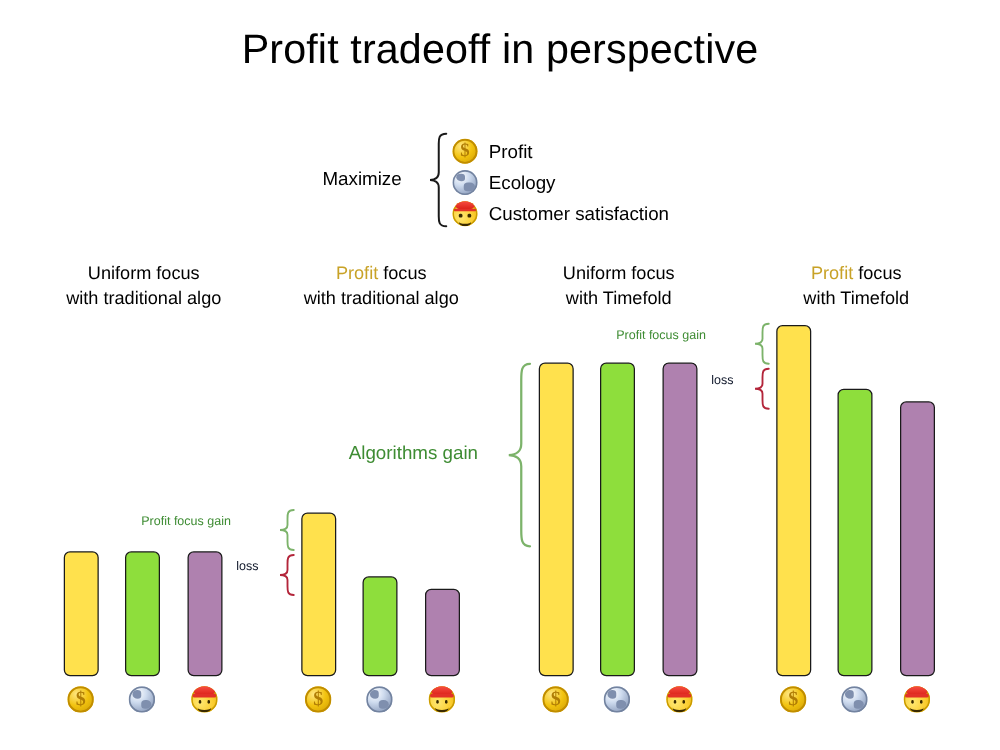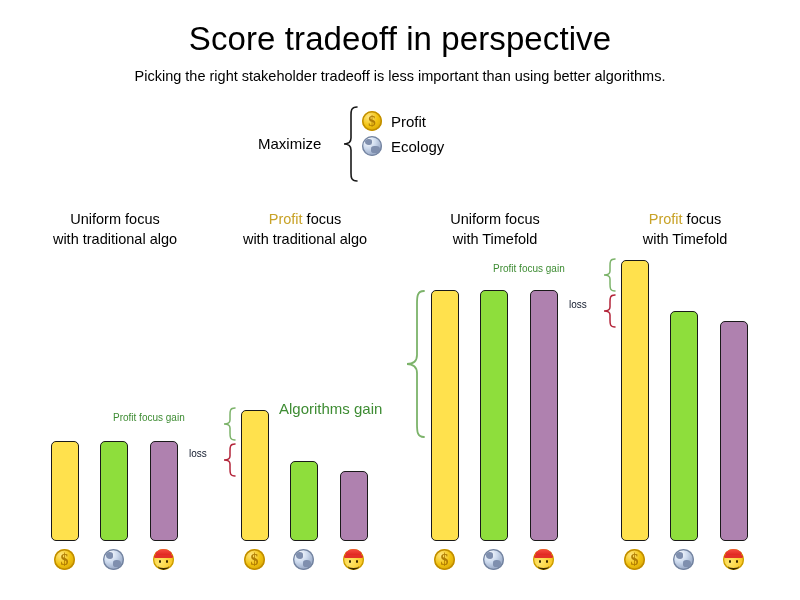--- a/index.html
+++ b/index.html
@@ -118,30 +118,29 @@
   .bar.customer{background:#af81af;}
 
   .axis-ico{position:absolute;}
 
   
   .ann-text{
     position:absolute;font-size:10px;white-space:nowrap;
   }
   .ann-text.gain{color:#3e8c33;}
   .ann-text.loss{color:#0f172a;}
-  .ann-text.algo{font-size:15px;color:#3e8c33;margin-top:46px;}
+  .ann-text.algo{font-size:15px;color:#3e8c33;}
   .brace-svg{position:absolute;}
 </style>
 </head>
 <body>
 
 <div class="stage">
 
-  <div class="abs" id="title">Score tradeoff in perspective</div>
-  <div class="abs" id="subtitle">Picking the right stakeholder tradeoff is less important than using better algorithms.</div>
+  <div class="abs" id="title">Profit tradeoff in perspective</div>
 
   <div class="abs" id="legend">
 
     <div class="abs" id="legend-label">Maximize</div>
 
     <svg class="brace-svg" id="legend-brace" width="18" height="78" viewBox="0 0 18 78">
       <path d="M15 2 C9 2 9 6 9 10 L9 33 C9 37 6 39 2 39 C6 39 9 41 9 45 L9 68 C9 72 9 76 15 76" fill="none" stroke="#1a1a1a" stroke-width="1.6" stroke-linecap="round"></path>
     </svg>
 
     <div class="legend-row" style="top:6px;">
@@ -149,20 +148,30 @@
         <span class="dollar">$</span>
       </span>
       <span class="lbl">Profit</span>
     </div>
 
     <div class="legend-row" style="top:31px;">
       <span class="ico sz20 globe"></span>
       <span class="lbl">Ecology</span>
     </div>
 
+    <div class="legend-row" style="top:56px;">
+      <span class="ico sz20 smiley">
+        <span class="cap"></span>
+          <span class="brim"></span>
+        <span class="eye l"></span>
+          <span class="eye r"></span>
+          <span class="mouth"></span>
+      </span>
+      <span class="lbl">Customer satisfaction</span>
+    </div>
   </div>
 
   <div class="col-caption" style="left:5px;top:209px;">
     <span>Uniform</span><span class="hl"></span><span> focus</span><br>
     <span>with traditional algo</span>
   </div>
 
   <div class="col-caption" style="left:195px;top:209px;">
     <span></span><span class="hl">Profit</span><span> focus</span><br>
     <span>with traditional algo</span>

